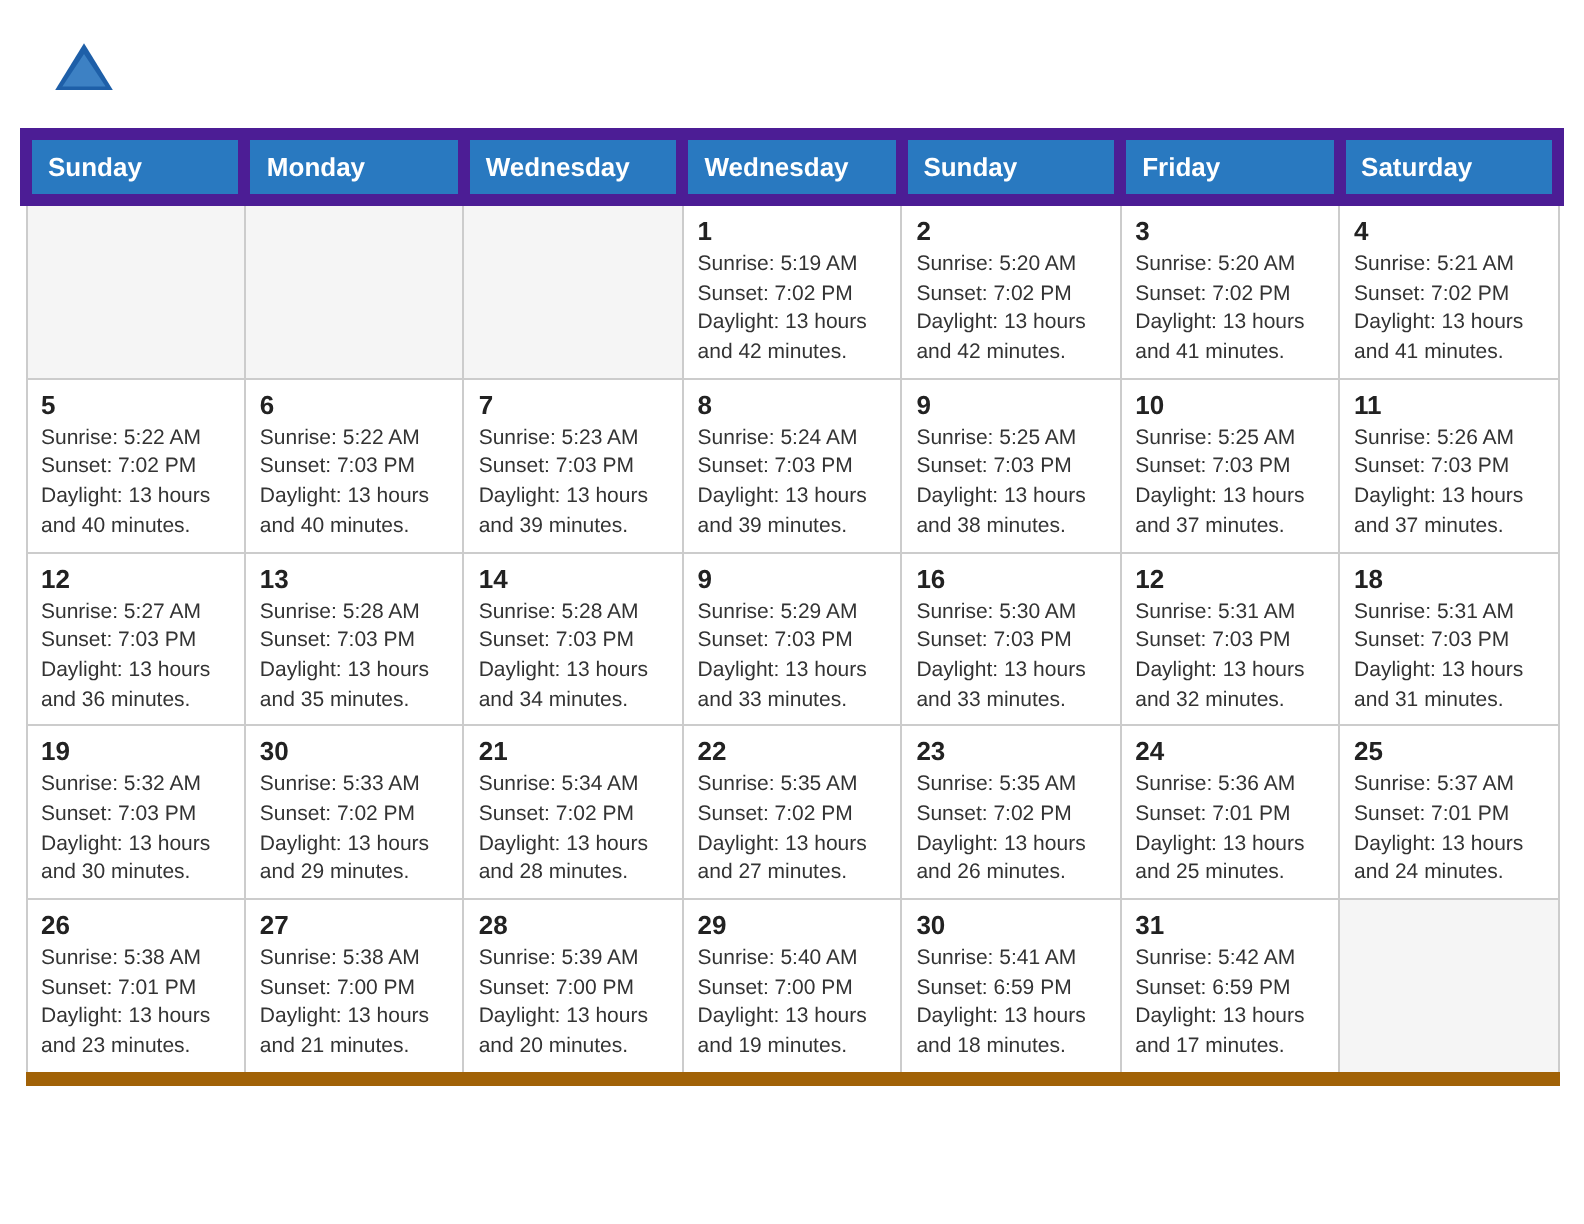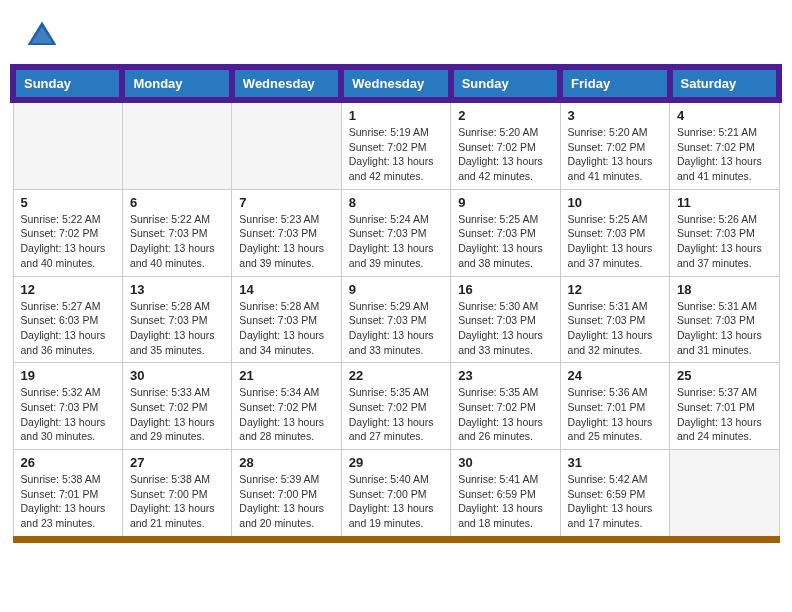--- a/index.html
+++ b/index.html
@@ -198,21 +198,21 @@
           <span class="day-num">11</span>
           <div class="day-info">Sunrise: 5:26 AM
 Sunset: 7:03 PM
 Daylight: 13 hours and 37 minutes.</div>
         </td>
       </tr>
       <tr>
         <td>
           <span class="day-num">12</span>
           <div class="day-info">Sunrise: 5:27 AM
-Sunset: 6:03 PM
+Sunset: 7:03 PM
 Daylight: 13 hours and 36 minutes.</div>
         </td>
         <td>
           <span class="day-num">13</span>
           <div class="day-info">Sunrise: 5:28 AM
 Sunset: 7:03 PM
 Daylight: 13 hours and 35 minutes.</div>
         </td>
         <td>
           <span class="day-num">14</span>

